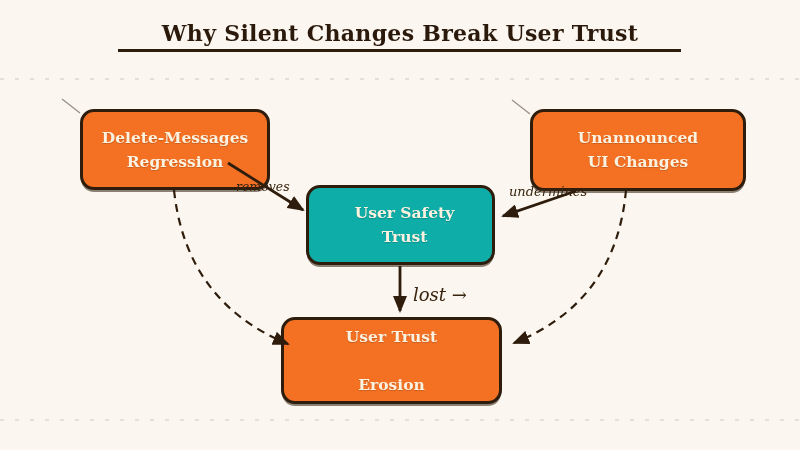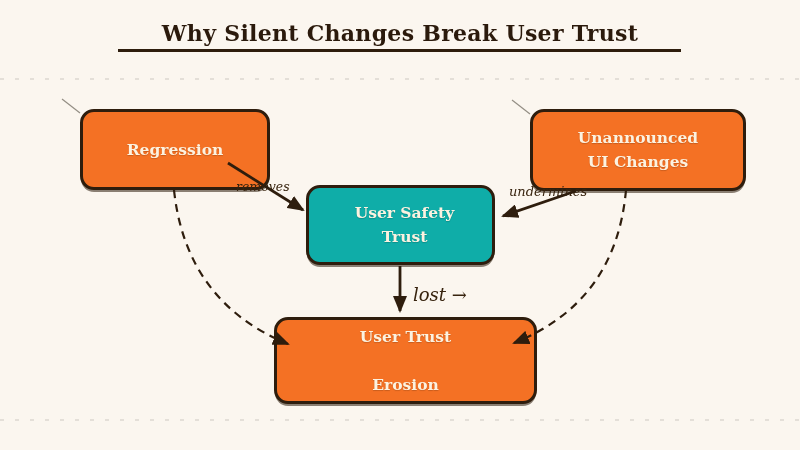--- a/index.html
+++ b/index.html
@@ -43,21 +43,21 @@
     font-weight: bold;
     font-size: 15.5px;
     line-height: 24px;
     text-shadow: 0 1px 1px rgba(0,0,0,0.18);
   }
   .node.orange { background: #F47124; }
   .node.teal   { background: #0FADA8; }
   .node-regression { left: 80px;  top: 109px; width: 190px; height: 81px; }
   .node-pushes     { left: 530px; top: 109px; width: 216px; height: 82px; }
   .node-valve      { left: 306px; top: 185px; width: 189px; height: 80px; padding-left: 8px; }
-  .node-erosion    { left: 274px; top: 317px; width: 263px; height: 87px; gap: 24px; }
+  .node-erosion    { left: 281px; top: 317px; width: 221px; height: 87px; gap: 24px; }
   .edge-label {
     position: absolute;
     font-style: italic;
     font-size: 12.5px;
     color: #38240F;
     white-space: nowrap;
   }
   .label-removes    { left: 236px; top: 179px; }
   .label-undermines { left: 509px; top: 184px; font-size: 13px; }
   .label-lost       { left: 413px; top: 284px; font-size: 18px; }
@@ -80,20 +80,21 @@
     <line x1="0" y1="79" x2="800" y2="79" stroke="#E4DFD8" stroke-width="2.2" stroke-dasharray="4 11"></line>
     <line x1="0" y1="420" x2="800" y2="420" stroke="#E4DFD8" stroke-width="2.2" stroke-dasharray="4 11"></line>
     <line x1="62" y1="99" x2="80" y2="113" stroke="#948E85" stroke-width="1.2"></line>
     <line x1="512" y1="100" x2="530" y2="114" stroke="#948E85" stroke-width="1.2"></line>
   </svg>
 
   <div class="title">Why Silent Changes Break User Trust</div>
   <div class="title-underline"></div>
 
   <div class="node orange node-regression">
+    <span>Delete-Messages</span>
     <span>Regression</span>
   </div>
   <div class="node orange node-pushes">
     <span>Unannounced</span>
     <span>UI Changes</span>
   </div>
   <div class="node teal node-valve">
     <span>User Safety</span>
     <span>Trust</span>
   </div>

